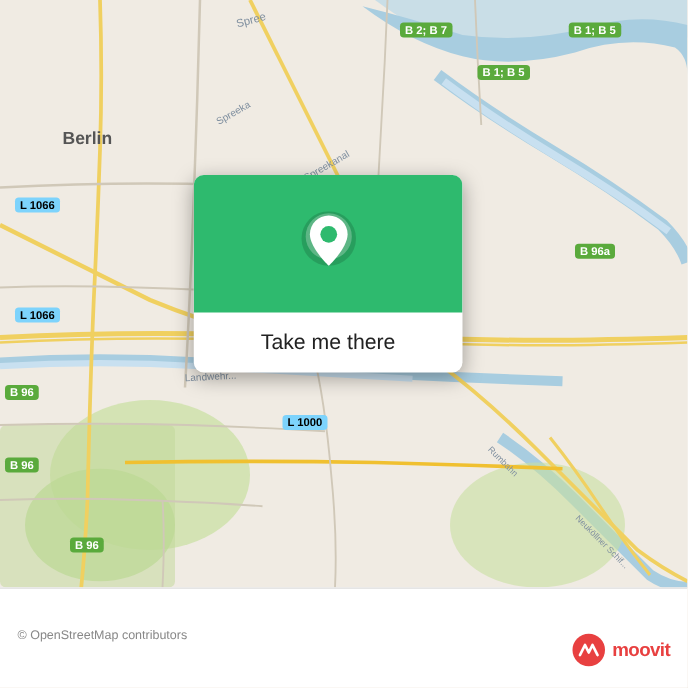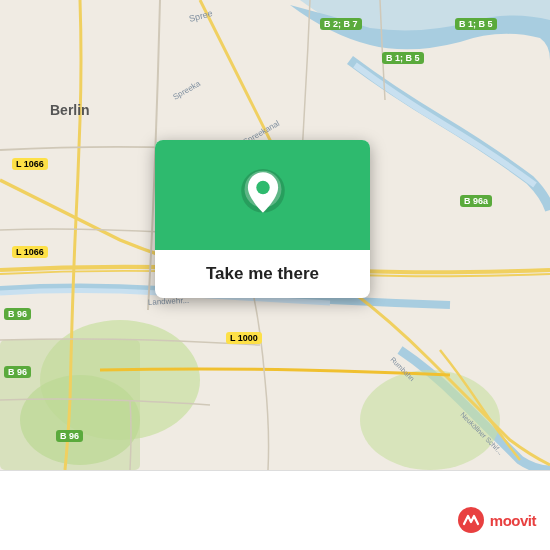--- a/index.html
+++ b/index.html
@@ -61,21 +61,21 @@
       display: flex;
       align-items: center;
       justify-content: center;
       border-top: none;
     }
 
     #take-me-button {
       background: white;
       border: none;
       font-size: 17px;
-      font-weight: 700;
+      font-weight: 400;
       color: #222;
       cursor: pointer;
       padding: 4px 0;
       width: 100%;
       text-align: center;
     }
 
     
     #bottom-bar {
       width: 550px;
@@ -126,21 +126,21 @@
     
     .badge {
       position: absolute;
       border-radius: 3px;
       font-size: 9px;
       font-weight: bold;
       padding: 1px 4px;
       color: white;
       white-space: nowrap;
     }
-    .badge-yellow { background: #fde047; color: #000; }
+    .badge-yellow { background: #7dd3fc; color: #000; }
     .badge-green2 { background: #5aaa3c; color: #fff; }
   </style>
 </head>
 <body>
 
 <div id="map-container">
 
   <svg class="map-bg" viewBox="0 0 550 470" xmlns="http://www.w3.org/2000/svg">
 
     <rect width="550" height="470" fill="#f0ebe3"></rect>
@@ -221,20 +221,21 @@
         <circle cx="26" cy="22" r="8" fill="#2eba6e"></circle>
       </svg>
     </div>
     <div id="popup-button-row">
       <button id="take-me-button">Take me there</button>
     </div>
   </div>
 </div>
 
 <div id="bottom-bar">
+  <div id="attribution">© OpenStreetMap contributors</div>
 
   <div id="moovit-logo">
     <svg class="moovit-icon" viewBox="0 0 28 28" xmlns="http://www.w3.org/2000/svg">
       <circle cx="14" cy="14" r="13" fill="#e84040"></circle>
       <path d="M7,18 L11,10 L14,16 L17,10 L21,18" stroke="white" stroke-width="2.2" fill="none" stroke-linejoin="round" stroke-linecap="round"></path>
     </svg>
     <span class="moovit-text">moovit</span>
   </div>
 </div>
 

